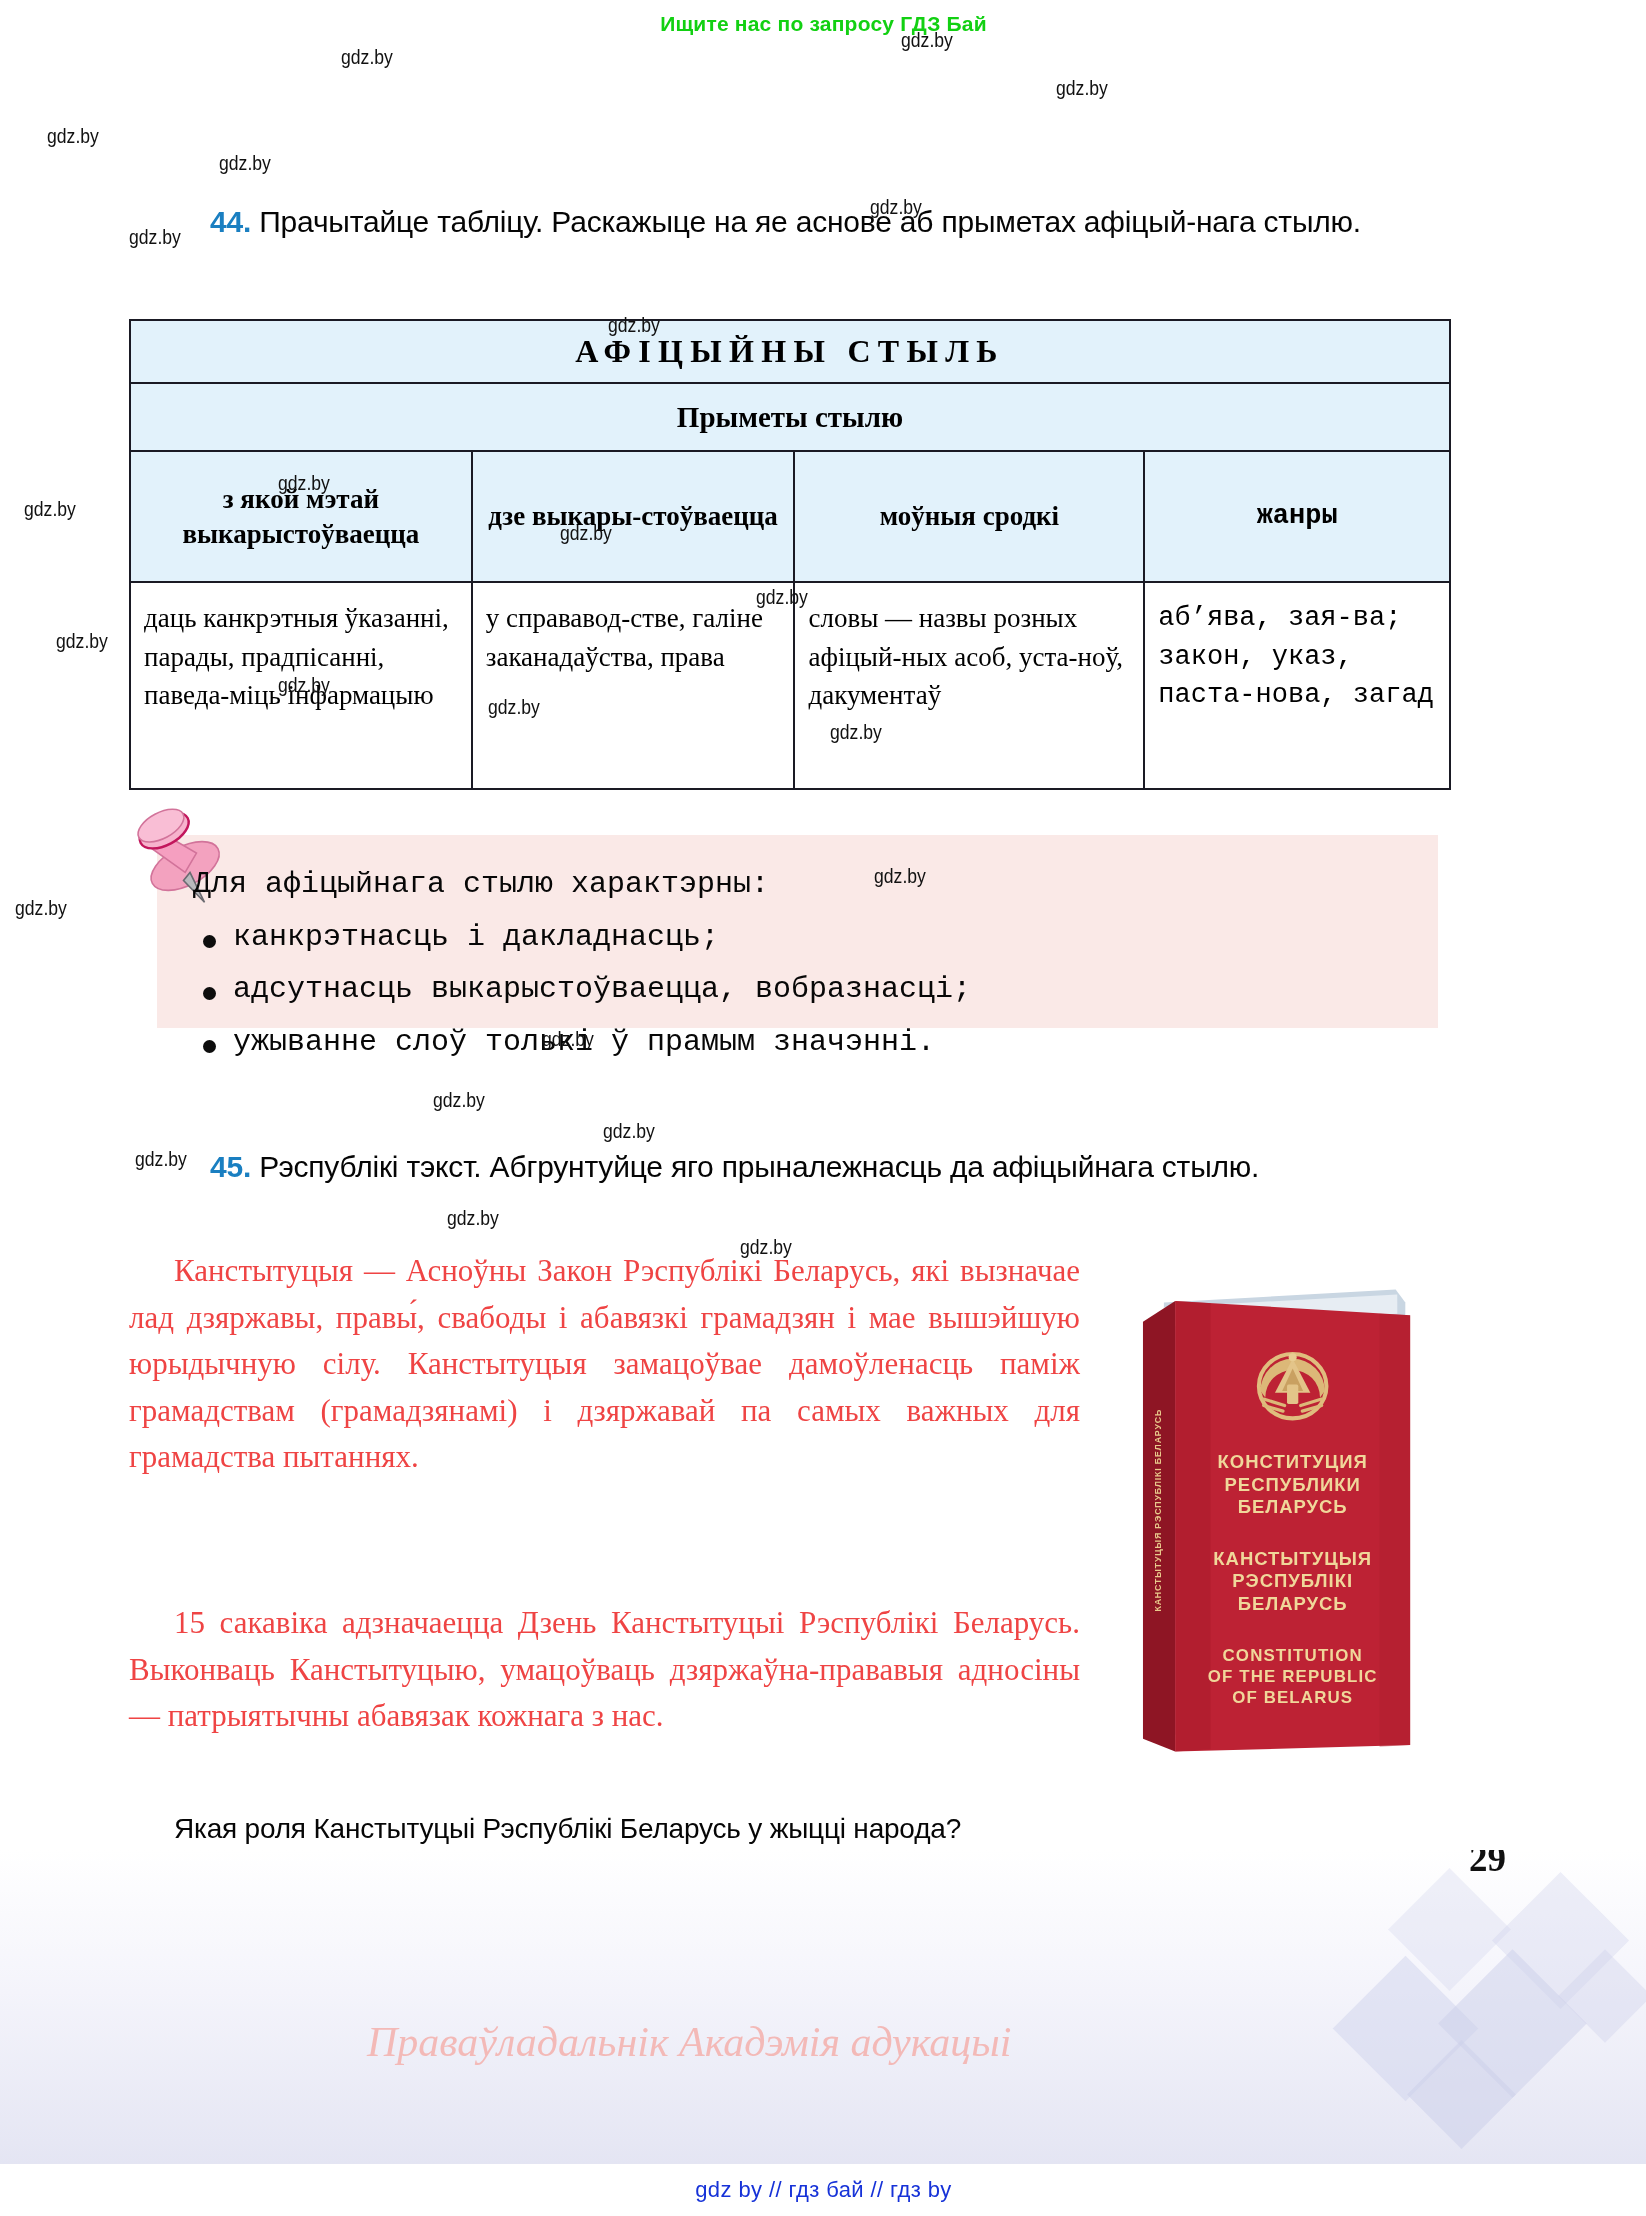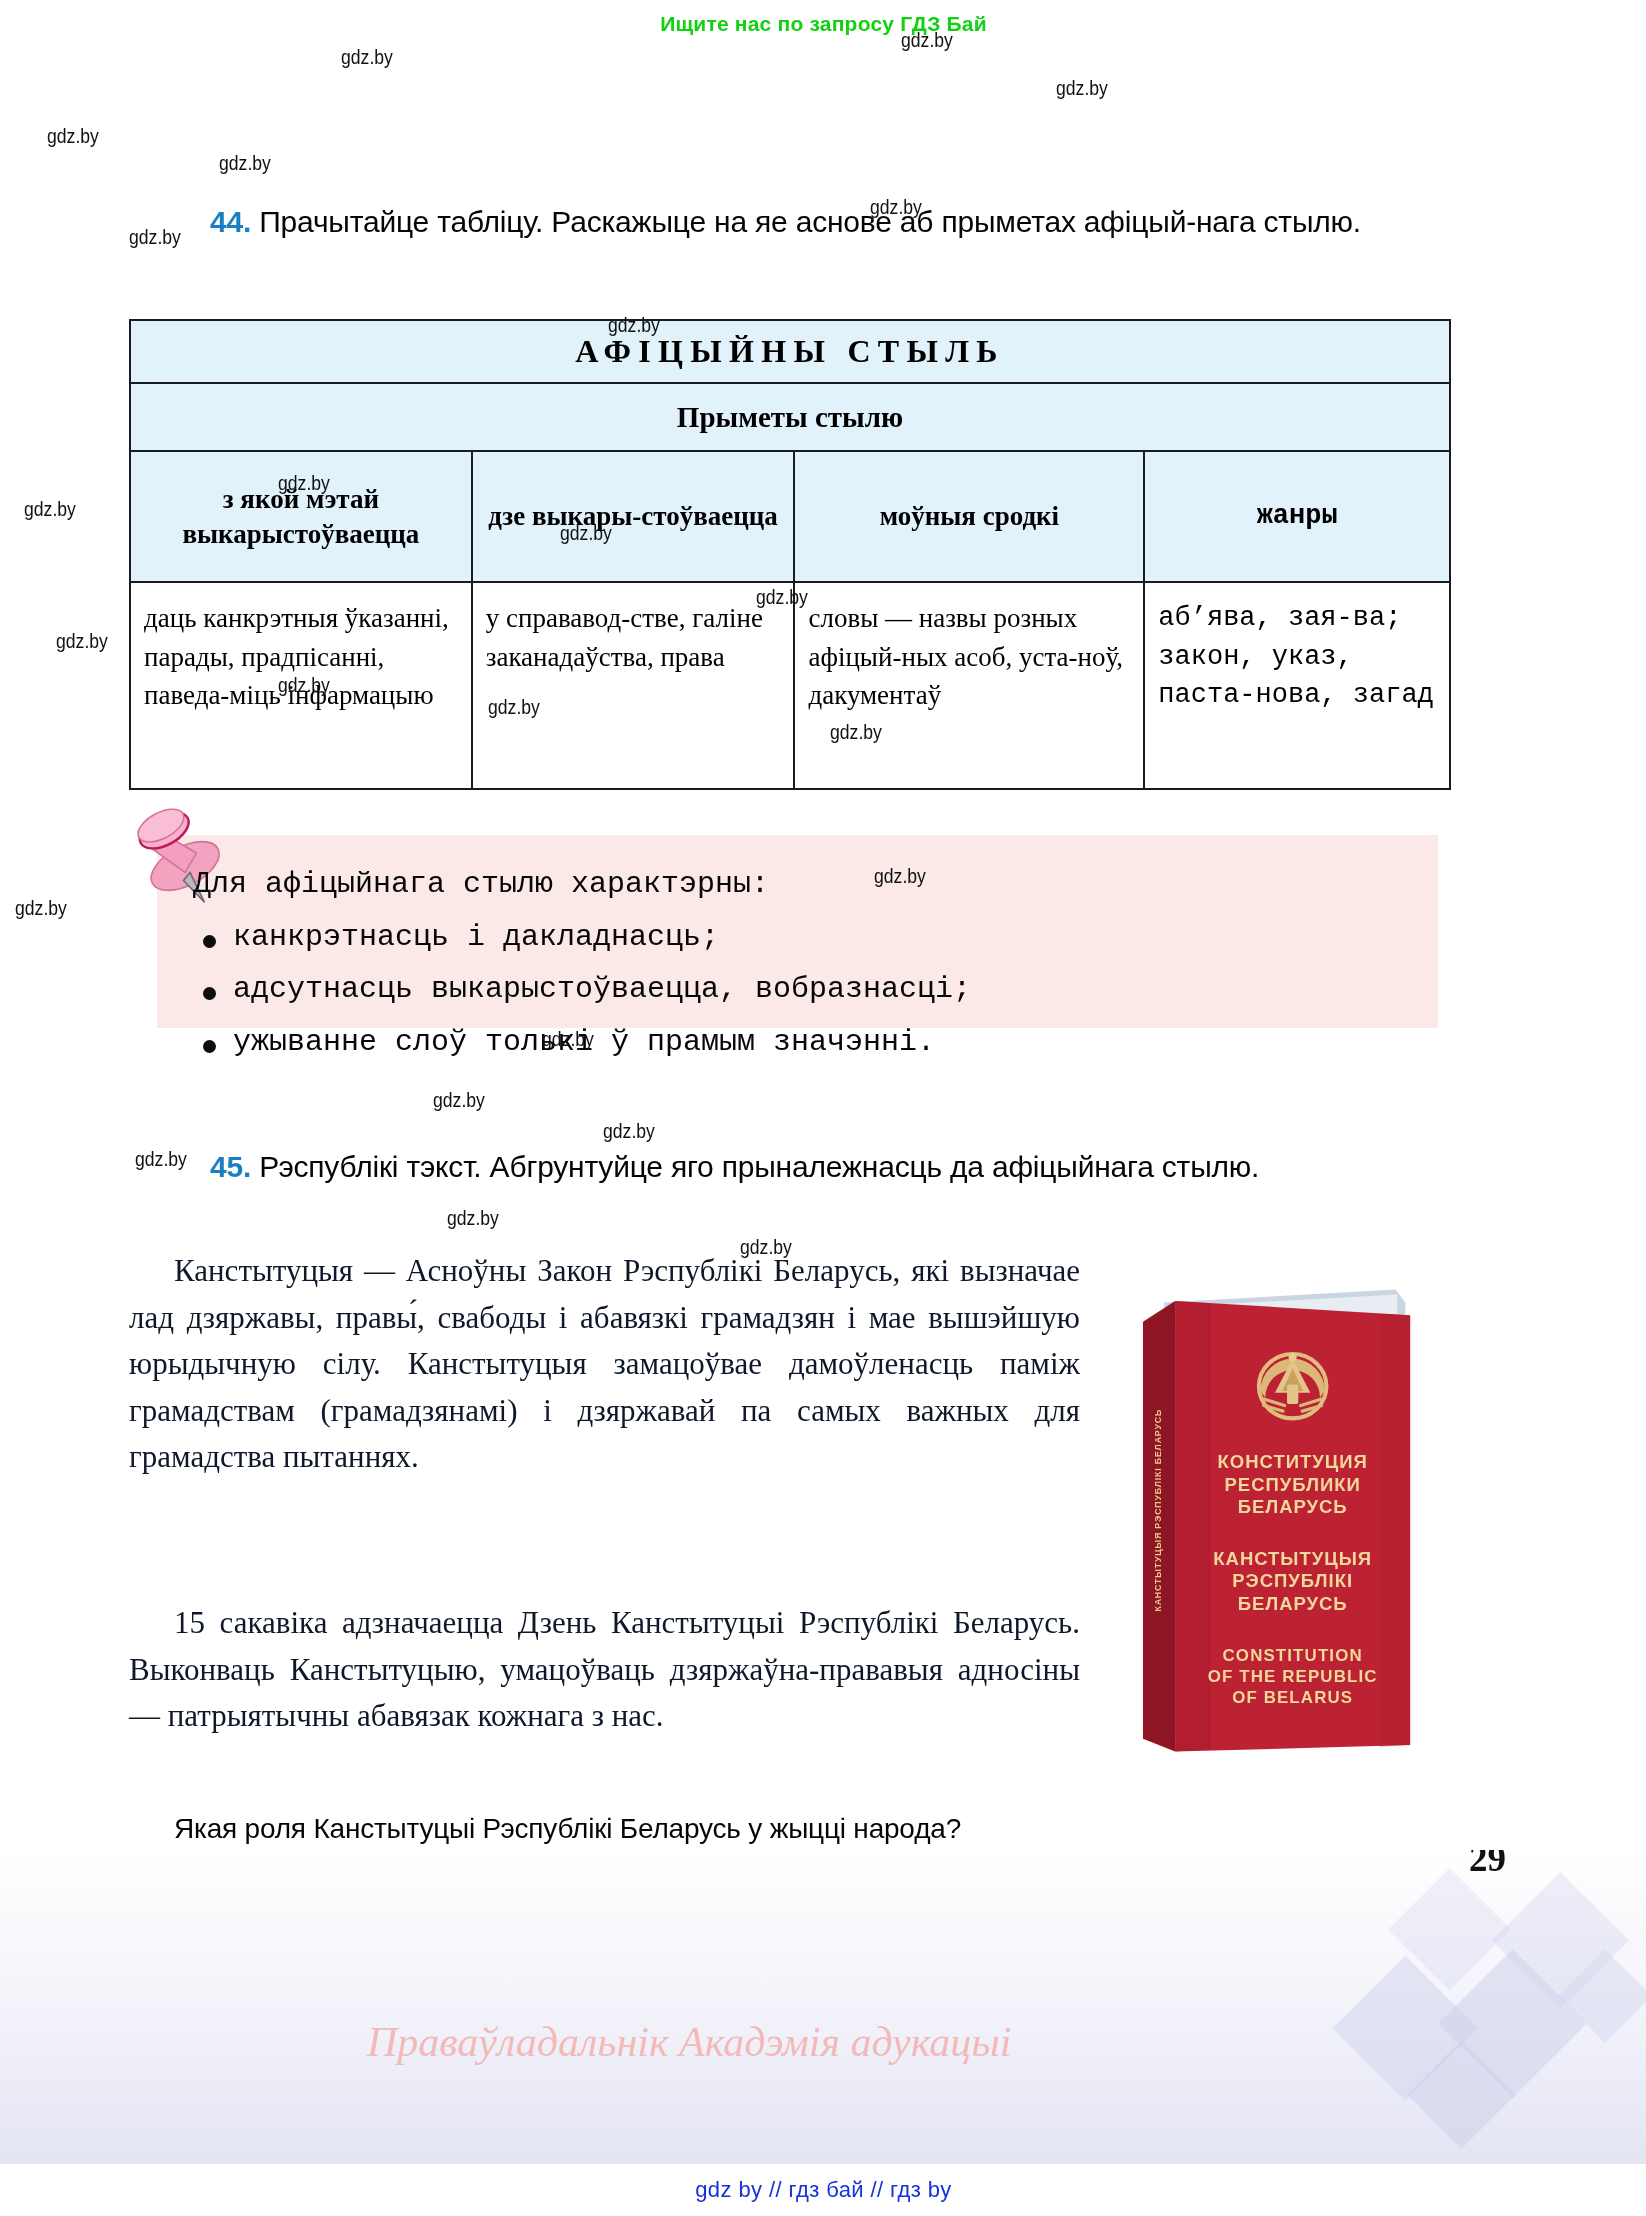--- a/index.html
+++ b/index.html
@@ -146,21 +146,21 @@
   }
 
   
   .body-text{
     position:absolute;
     left:129px;
     width:951px;
     font-family:"Liberation Serif", serif;
     font-size:31px;
     line-height:1.50;
-    color:#0f172a;
+    color:#ef4444;
     text-align:justify;
     text-justify:inter-word;
   }
   #para-1{top:1248px;}
   #para-2{top:1600px;}
   .body-text p{margin:0;text-indent:45px;}
 
   
   .questions{
     position:absolute;left:129px;top:1809px;

